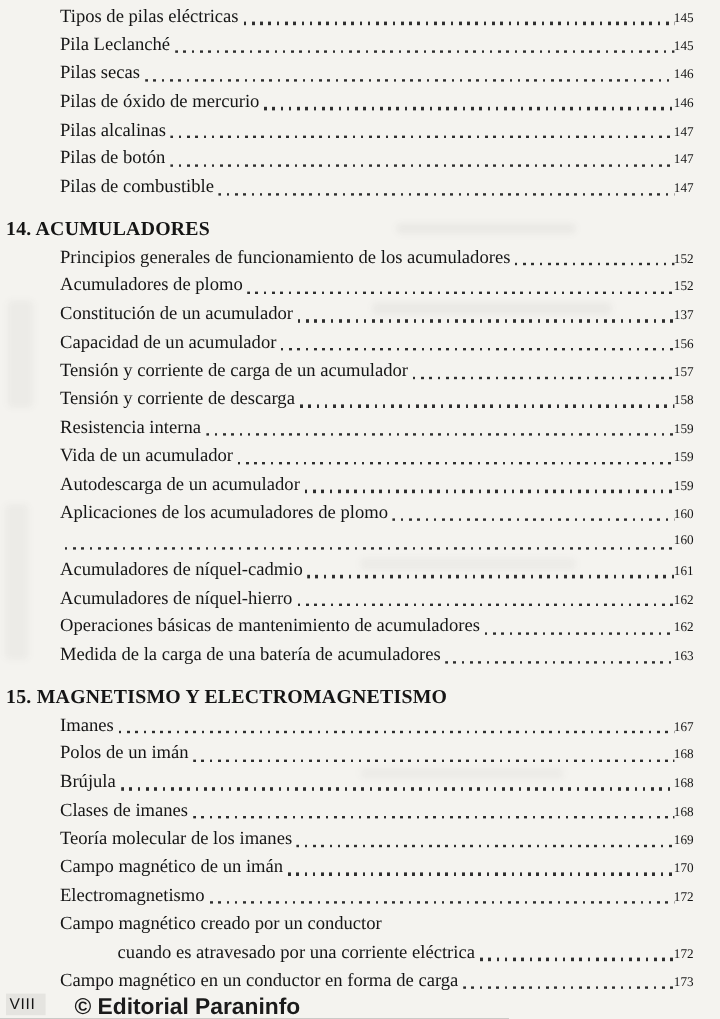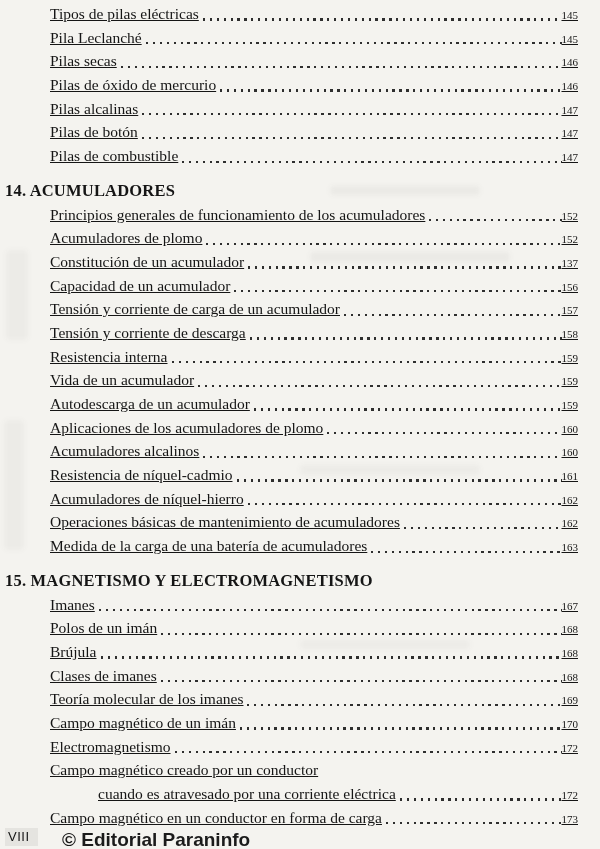--- a/index.html
+++ b/index.html
@@ -26,21 +26,20 @@
 
   .toc-row {
     display: flex;
     align-items: baseline;
     height: 23.7px;
     line-height: 23.7px;
     font-size: 15.5px;
     white-space: nowrap;
     position: relative;
     z-index: 1;
-    text-decoration: underline;
   }
   .toc-title { flex: 0 0 auto; }
   .indent2 { margin-left: 48px; }
   .leader {
     flex: 1 1 auto;
     align-self: flex-end;
     height: 2.3px;
     margin: 0 0 5px 4px;
     background-image: repeating-linear-gradient(to right, #2e2e2e 0 2.2px, transparent 2.2px 6.9px);
   }
@@ -178,26 +177,25 @@
     <span class="toc-title">Autodescarga de un acumulador</span>
     <span class="leader"></span>
     <span class="toc-page-num">159</span>
   </div>
   <div class="toc-row">
     <span class="toc-title">Aplicaciones de los acumuladores de plomo</span>
     <span class="leader"></span>
     <span class="toc-page-num">160</span>
   </div>
   <div class="toc-row">
-    <span class="toc-title">Acumuladores alcalinos</span>
     <span class="leader"></span>
     <span class="toc-page-num">160</span>
   </div>
   <div class="toc-row">
-    <span class="toc-title">Resistencia de níquel-cadmio</span>
+    <span class="toc-title">Acumuladores de níquel-cadmio</span>
     <span class="leader"></span>
     <span class="toc-page-num">161</span>
   </div>
   <div class="toc-row">
     <span class="toc-title">Acumuladores de níquel-hierro</span>
     <span class="leader"></span>
     <span class="toc-page-num">162</span>
   </div>
   <div class="toc-row">
     <span class="toc-title">Operaciones básicas de mantenimiento de acumuladores</span>

